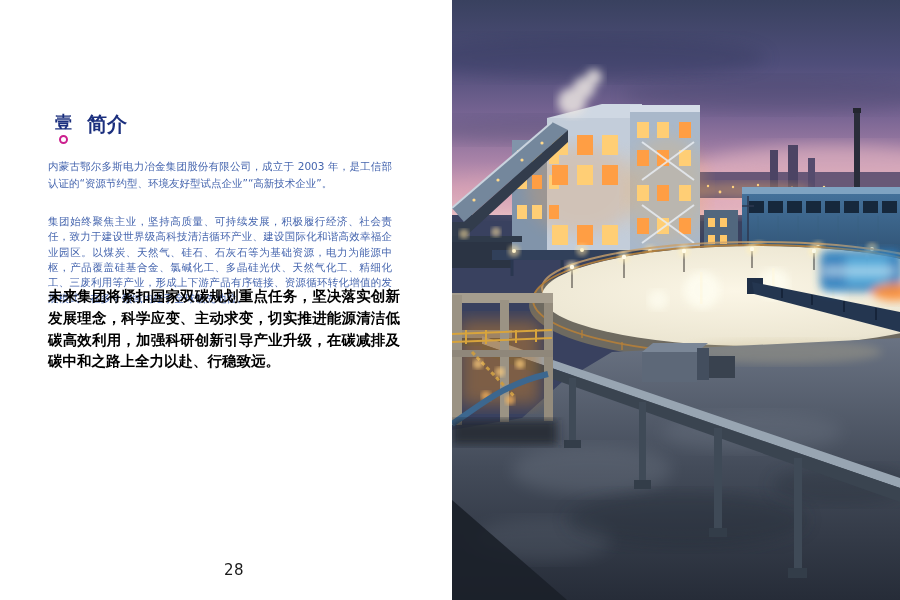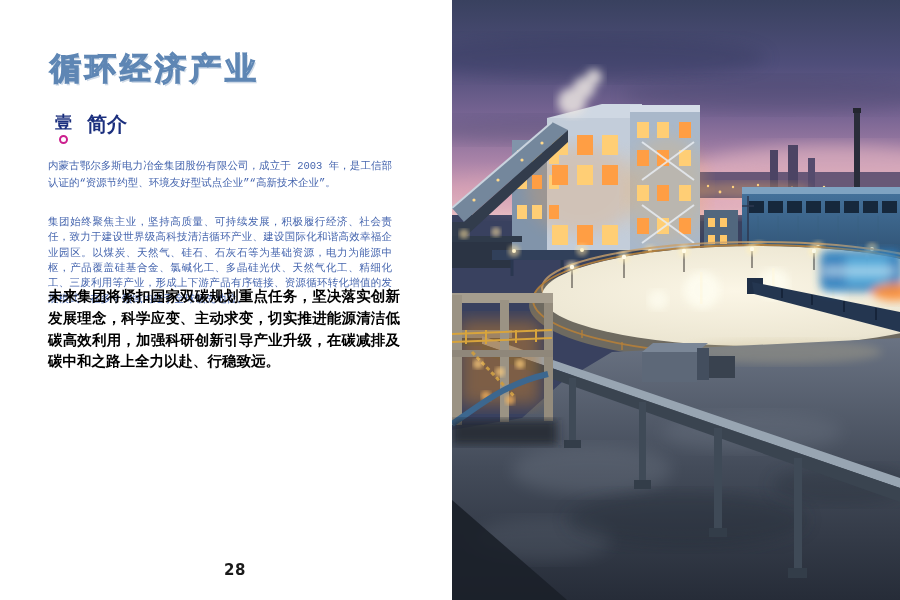--- a/index.html
+++ b/index.html
@@ -20,42 +20,41 @@
     display:inline-block;font-size:17px;font-weight:bold;color:#1b2f7e;vertical-align:top;
   }
   .index-dot{
     position:absolute;left:4px;top:24px;width:5px;height:5px;border-radius:50%;
     border:2px solid #cc1f8e;background:#fff;
   }
   .section-heading{
     display:inline-block;margin-left:10px;font-size:20px;font-weight:bold;color:#1b2f7e;vertical-align:top;
   }
   .para{position:absolute;left:48px;color:#4565ae;text-align:justify;}
-  .para-1{top:158px;width:344px;font-size:10.5px;line-height:1.65;font-family:Liberation Mono, monospace;}
+  .para-1{top:158px;width:344px;font-size:10.5px;line-height:1.65;}
   .para-2{top:214px;width:344px;font-size:10.5px;line-height:1.46;}
   .para-strong{
     position:absolute;left:48px;top:286px;width:352px;
     font-size:14.5px;font-weight:bold;line-height:1.5;color:#000000;text-align:justify;
   }
   .page-number{
-    position:absolute;left:224px;top:561px;font-size:15px;font-weight:bold;color:#1a1a1a;
+    position:absolute;left:224px;top:561px;font-size:15px;font-weight:normal;color:#1a1a1a;
     letter-spacing:.5px;
   }
   
   .photo{position:absolute;left:452px;top:0;width:448px;height:600px;overflow:hidden;background:#39415f;}
   .photo svg{display:block;}
 </style>
 </head>
 <body>
 
 <div class="canvas">
 
   <div class="page-left">
 
-    <div class="doc-title">循环经济产业</div>
 
     <div class="section-row">
       <span class="section-index">壹</span>
       <span class="index-dot"></span>
       <span class="section-heading">简介</span>
     </div>
 
     <div class="para para-1">内蒙古鄂尔多斯电力冶金集团股份有限公司，成立于 2003 年，是工信部认证的“资源节约型、环境友好型试点企业”“高新技术企业”。</div>
     <div class="para para-2">集团始终聚焦主业，坚持高质量、可持续发展，积极履行经济、社会责任，致力于建设世界级高科技清洁循环产业、建设国际化和谐高效幸福企业园区。以煤炭、天然气、硅石、石灰石等为基础资源，电力为能源中枢，产品覆盖硅基合金、氯碱化工、多晶硅光伏、天然气化工、精细化工、三废利用等产业，形成上下游产品有序链接、资源循环转化增值的发展模式，在多个领域均处于全球领先地位。</div>
     <div class="para-strong">未来集团将紧扣国家双碳规划重点任务，坚决落实创新发展理念，科学应变、主动求变，切实推进能源清洁低碳高效利用，加强科研创新引导产业升级，在碳减排及碳中和之路上全力以赴、行稳致远。</div>

